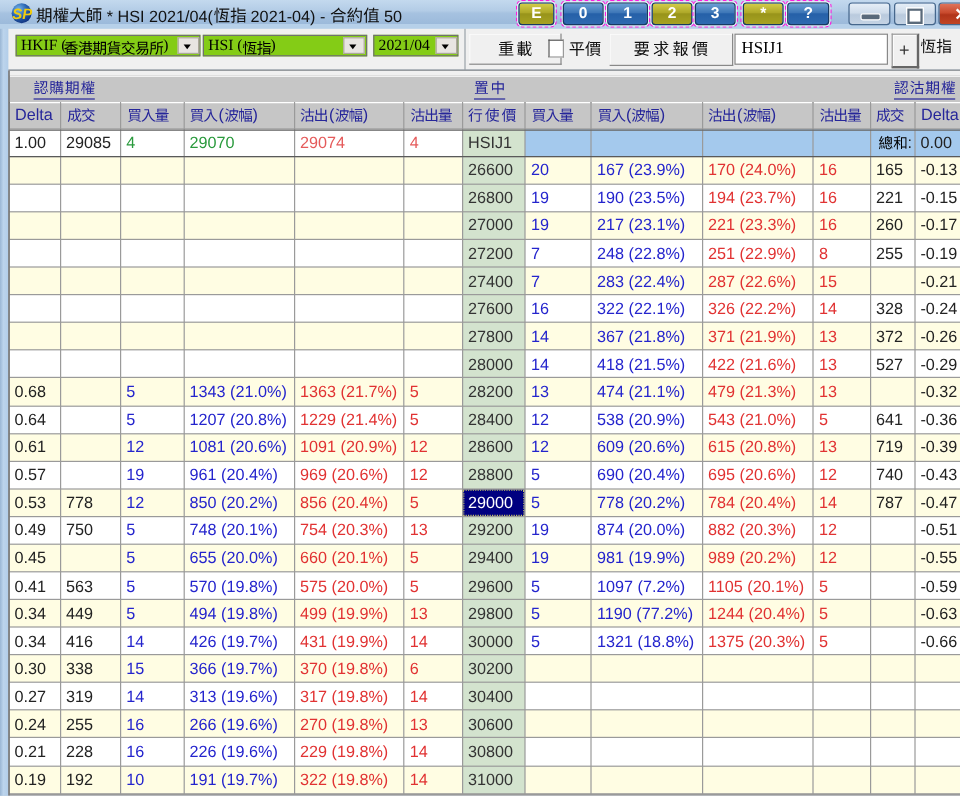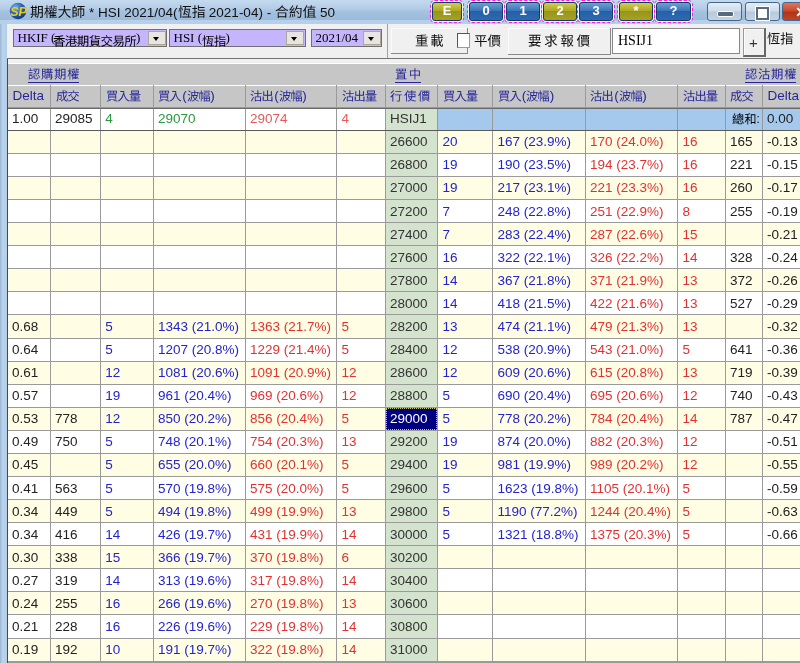--- a/index.html
+++ b/index.html
@@ -1,29 +1,29 @@
 <!DOCTYPE html>
 <html><head><meta charset="utf-8"><style>
 html,body{margin:0;padding:0;width:800px;height:663px;overflow:hidden;
   font-family:"Liberation Sans",sans-serif;}
 #win{position:absolute;inset:0;background:#b6d0e9;}
 #titlebar{position:absolute;left:0;top:0;width:800px;height:20px;
   background:linear-gradient(#c3d9ee,#b3cce6 45%,#a6c2e0 55%,#9cbadb);}
-#ttext{position:absolute;left:30px;top:5px;height:16px;display:flex;
+#ttext{position:absolute;left:30px;top:5px;height:16px;display:flex;align-items:center;
   font-size:13.5px;color:#111;white-space:pre;}
 .tbtn{position:absolute;top:1.5px;height:17.5px;border-radius:3px;border:1px solid #173a63;
   box-shadow:0 0 0 1px #f0f4f8;color:#fff;font-size:13px;font-weight:bold;text-align:center;line-height:16.5px;}
 .tbtn.bl{background:linear-gradient(#6d9fd4,#3872b4 50%,#2560a8 50%,#2e6ab0);}
 .tbtn.ol{background:linear-gradient(#d3cd49,#aaa424 50%,#98941a 50%,#a7a222);}
 .mag{outline:1px dashed #ff1adf;outline-offset:1px;}
 .wbtn{position:absolute;top:2px;height:17px;border-radius:3px;border:1px solid #46678c;}
 .wbtn.sil{background:linear-gradient(#e6eef7,#cfdcea 45%,#b9cadd 55%,#c4d3e4);}
 .wbtn.red{background:linear-gradient(#e0755c,#c94a2d 45%,#b13419 55%,#c04424);}
 #toolbar{position:absolute;left:7px;top:24px;width:793px;height:34px;background:#f0f0f0;}
-.dd{position:absolute;top:5px;height:15.5px;background:#c4b5fd;border:1px solid #707070;}
+.dd{position:absolute;top:5px;height:15.5px;background:#84cc16;border:1px solid #707070;}
 .ddt{position:absolute;left:4px;top:0;height:15px;display:flex;align-items:center;
   font-family:"Liberation Serif",serif;font-size:13px;color:#000;white-space:pre;}
 .ddb{position:absolute;right:0.5px;top:0.5px;bottom:0.5px;width:16px;background:#e8e5e1;
   border:1px solid #aca899;}
 .ddb:after{content:"";position:absolute;left:4px;top:5px;border:3.5px solid transparent;
   border-top:4px solid #000;}
 #sepline{position:absolute;left:7px;top:57.5px;width:793px;height:1.5px;background:#747474;}
 #tblback{position:absolute;left:7px;top:59px;width:793px;height:604px;background:#f0f0f0;}
 #grid{position:absolute;left:8px;top:85px;width:792px;height:578px;
   display:grid;gap:1px;background:#9a9a9a;
@@ -592,21 +592,21 @@
     <div class="c y"></div>
     <div class="c y">-0.55</div>
     <div class="c w">0.41</div>
     <div class="c w">563</div>
     <div class="c w b">5</div>
     <div class="c w b">570 (19.8%)</div>
     <div class="c w r">575 (20.0%)</div>
     <div class="c w r">5</div>
     <div class="c strike">29600</div>
     <div class="c w b">5</div>
-    <div class="c w b">1623 (19.8%)</div>
+    <div class="c w b">1097 (7.2%)</div>
     <div class="c w r">1105 (20.1%)</div>
     <div class="c w r">5</div>
     <div class="c w"></div>
     <div class="c w">-0.59</div>
     <div class="c y">0.34</div>
     <div class="c y">449</div>
     <div class="c y b">5</div>
     <div class="c y b">494 (19.8%)</div>
     <div class="c y r">499 (19.9%)</div>
     <div class="c y r">13</div>

